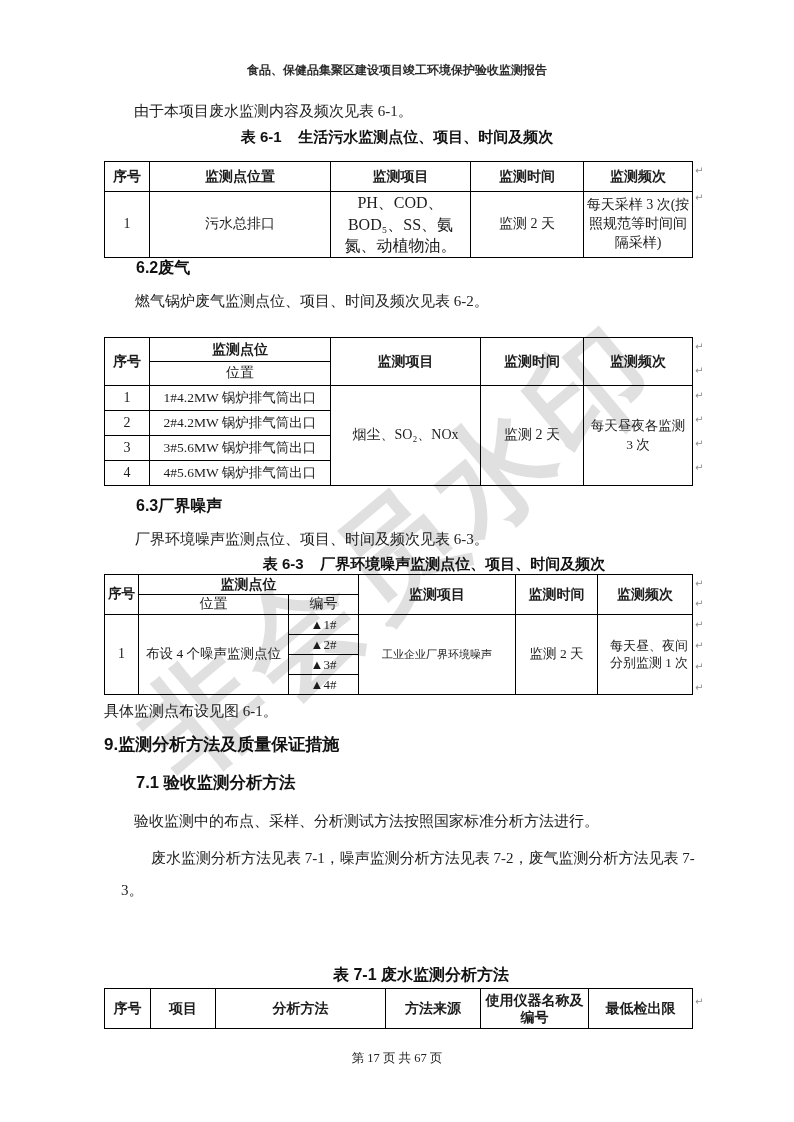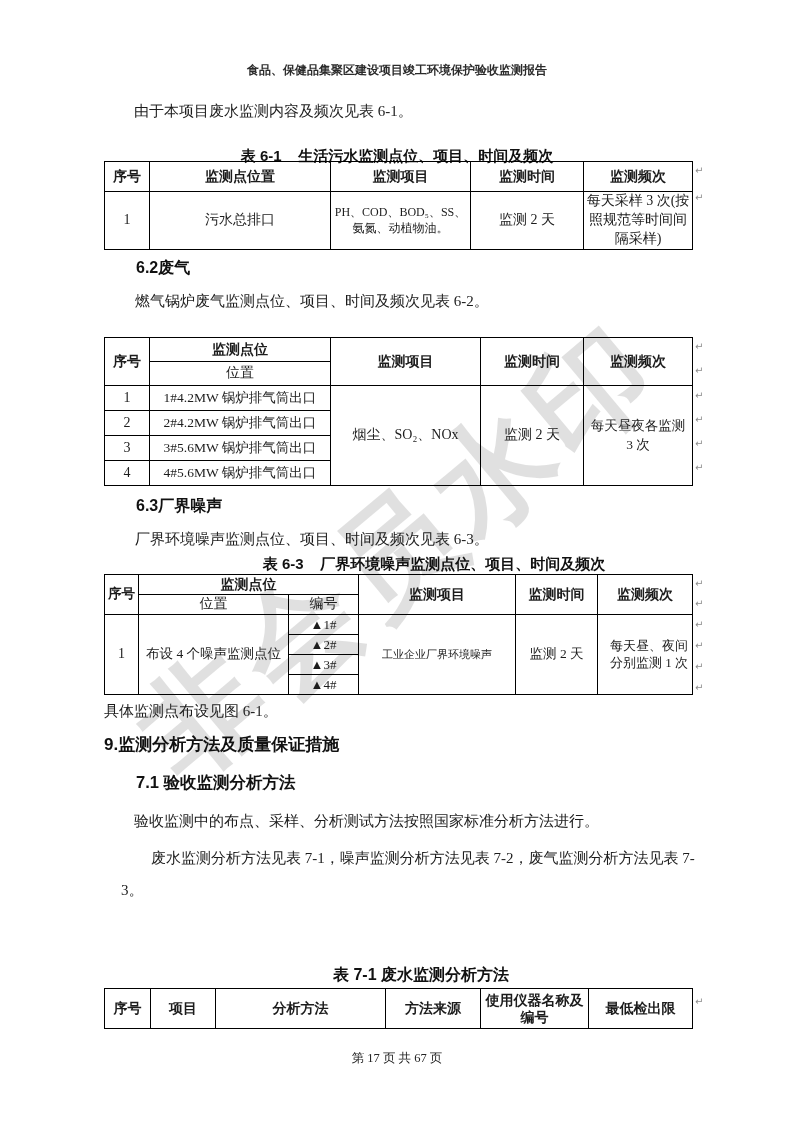--- a/index.html
+++ b/index.html
@@ -41,42 +41,42 @@
 <body>
 
 <div id="page">
 
   <div id="watermark">非会员水印</div>
 
   <div class="layer doc-header">食品、保健品集聚区建设项目竣工环境保护验收监测报告</div>
 
   <div class="layer para" style="top:100px;">由于本项目废水监测内容及频次见表 6-1。</div>
 
-  <div class="layer caption" style="top:147px;">表 6-1    生活污水监测点位、项目、时间及频次</div>
+  <div class="layer caption" style="top:128px;">表 6-1    生活污水监测点位、项目、时间及频次</div>
 
   <table class="doc layer" style="top:161px;left:104px;width:588px;">
     <colgroup>
         <col style="width:45px">
         <col style="width:181px">
         <col style="width:140px">
         <col style="width:113px">
         <col style="width:109px">
       </colgroup>
     <tbody>
         <tr style="height:30px;">
       <th>序号</th>
       <th>监测点位置</th>
       <th>监测项目</th>
       <th>监测时间</th>
       <th>监测频次</th>
     </tr>
     <tr style="height:54px;">
       <td>1</td>
       <td>污水总排口</td>
-      <td style="font-size:12px;">PH、COD、BOD₅、SS、氨氮、动植物油。</td>
+      <td style="font-size:16px;">PH、COD、BOD₅、SS、氨氮、动植物油。</td>
       <td>监测 2 天</td>
       <td class="small">每天采样 3 次(按照规范等时间间隔采样)</td>
     </tr>
   </tbody>
     </table>
 
   <div class="layer heading" style="top:258px;left:136px;font-size:16px;">6.2废气</div>
   <div class="layer para-noindent" style="top:289px;left:135px;">燃气锅炉废气监测点位、项目、时间及频次见表 6-2。</div>
 
 

